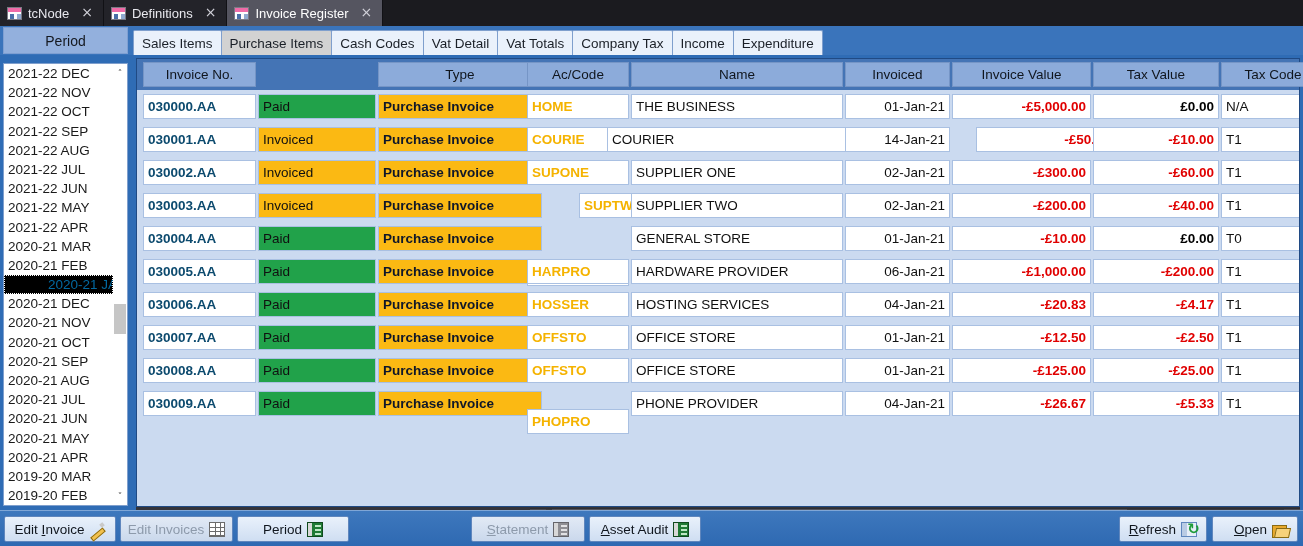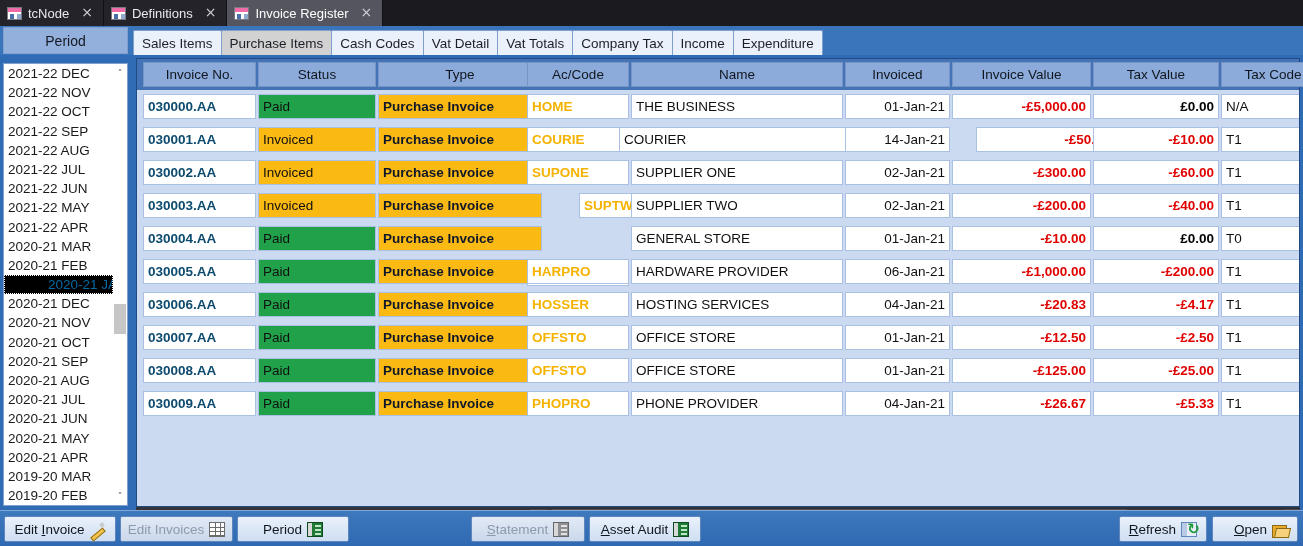--- a/index.html
+++ b/index.html
@@ -363,21 +363,20 @@
       <div id="plist-scroll">
         <div class="plist-arrow" id="plist-arrow-up">˄</div>
         <div id="plist-thumb"></div>
         <div class="plist-arrow" id="plist-arrow-down">˅</div>
       </div>
     </div>
 
     <div id="sheet">
       <div id="sheet-head">
           <div class="hcell" style="left: 6px; width: 113px;">Invoice No.</div>
-          <div class="hcell" style="left: 121px; width: 118px;">Status</div>
           <div class="hcell" style="left: 241px; width: 164px;">Type</div>
           <div class="hcell" style="left: 390px; width: 102px;">Ac/Code</div>
           <div class="hcell" style="left: 494px; width: 212px;">Name</div>
           <div class="hcell" style="left: 708px; width: 105px;">Invoiced</div>
           <div class="hcell" style="left: 815px; width: 139px;">Invoice Value</div>
           <div class="hcell" style="left: 956px; width: 126px;">Tax Value</div>
           <div class="hcell" style="left: 1084px; width: 104px;">Tax Code</div>
         </div>
       <div id="rows">
           <div class="row">
@@ -389,21 +388,21 @@
             <div class="cell num" style="left: 708px; width: 105px;">01-Jan-21</div>
             <div class="cell num neg" style="left: 815px; width: 139px;">-£5,000.00</div>
             <div class="cell num zero" style="left: 956px; width: 126px;">£0.00</div>
             <div class="cell" style="left: 1084px; width: 104px;">N/A</div>
           </div>
           <div class="row">
             <div class="cell c-invno" style="left: 6px; width: 113px;">030001.AA</div>
             <div class="cell st-invoiced" style="left: 121px; width: 118px;">Invoiced</div>
             <div class="cell c-type" style="left: 241px; width: 164px;">Purchase Invoice</div>
             <div class="cell c-code" style="left: 390px; width: 102px;">COURIE</div>
-            <div class="cell" style="left: 482px; width: 249px;">COURIER</div>
+            <div class="cell" style="left: 470px; width: 249px;">COURIER</div>
             <div class="cell num" style="left: 708px; width: 105px;">14-Jan-21</div>
             <div class="cell num neg" style="left: 839px; width: 139px;">-£50.00</div>
             <div class="cell num neg" style="left: 956px; width: 126px;">-£10.00</div>
             <div class="cell" style="left: 1084px; width: 104px;">T1</div>
           </div>
           <div class="row">
             <div class="cell c-invno" style="left: 6px; width: 113px;">030002.AA</div>
             <div class="cell st-invoiced" style="left: 121px; width: 118px;">Invoiced</div>
             <div class="cell c-type" style="left: 241px; width: 164px;">Purchase Invoice</div>
             <div class="cell c-code" style="left: 390px; width: 102px;">SUPONE</div>
@@ -476,21 +475,21 @@
             <div class="cell" style="left: 494px; width: 212px;">OFFICE STORE</div>
             <div class="cell num" style="left: 708px; width: 105px;">01-Jan-21</div>
             <div class="cell num neg" style="left: 815px; width: 139px;">-£125.00</div>
             <div class="cell num neg" style="left: 956px; width: 126px;">-£25.00</div>
             <div class="cell" style="left: 1084px; width: 104px;">T1</div>
           </div>
           <div class="row">
             <div class="cell c-invno" style="left: 6px; width: 113px;">030009.AA</div>
             <div class="cell st-paid" style="left: 121px; width: 118px;">Paid</div>
             <div class="cell c-type" style="left: 241px; width: 164px;">Purchase Invoice</div>
-            <div class="cell c-code" style="left: 390px; width: 102px;">PHOPRO</div>
+            <div class="cell c-code" style="left: 390px; width: 102px; margin-top: 18px;">PHOPRO</div>
             <div class="cell" style="left: 494px; width: 212px;">PHONE PROVIDER</div>
             <div class="cell num" style="left: 708px; width: 105px;">04-Jan-21</div>
             <div class="cell num neg" style="left: 815px; width: 139px;">-£26.67</div>
             <div class="cell num neg" style="left: 956px; width: 126px;">-£5.33</div>
             <div class="cell" style="left: 1084px; width: 104px;">T1</div>
           </div>
         </div>
     </div>
 
     <div id="recnav">

